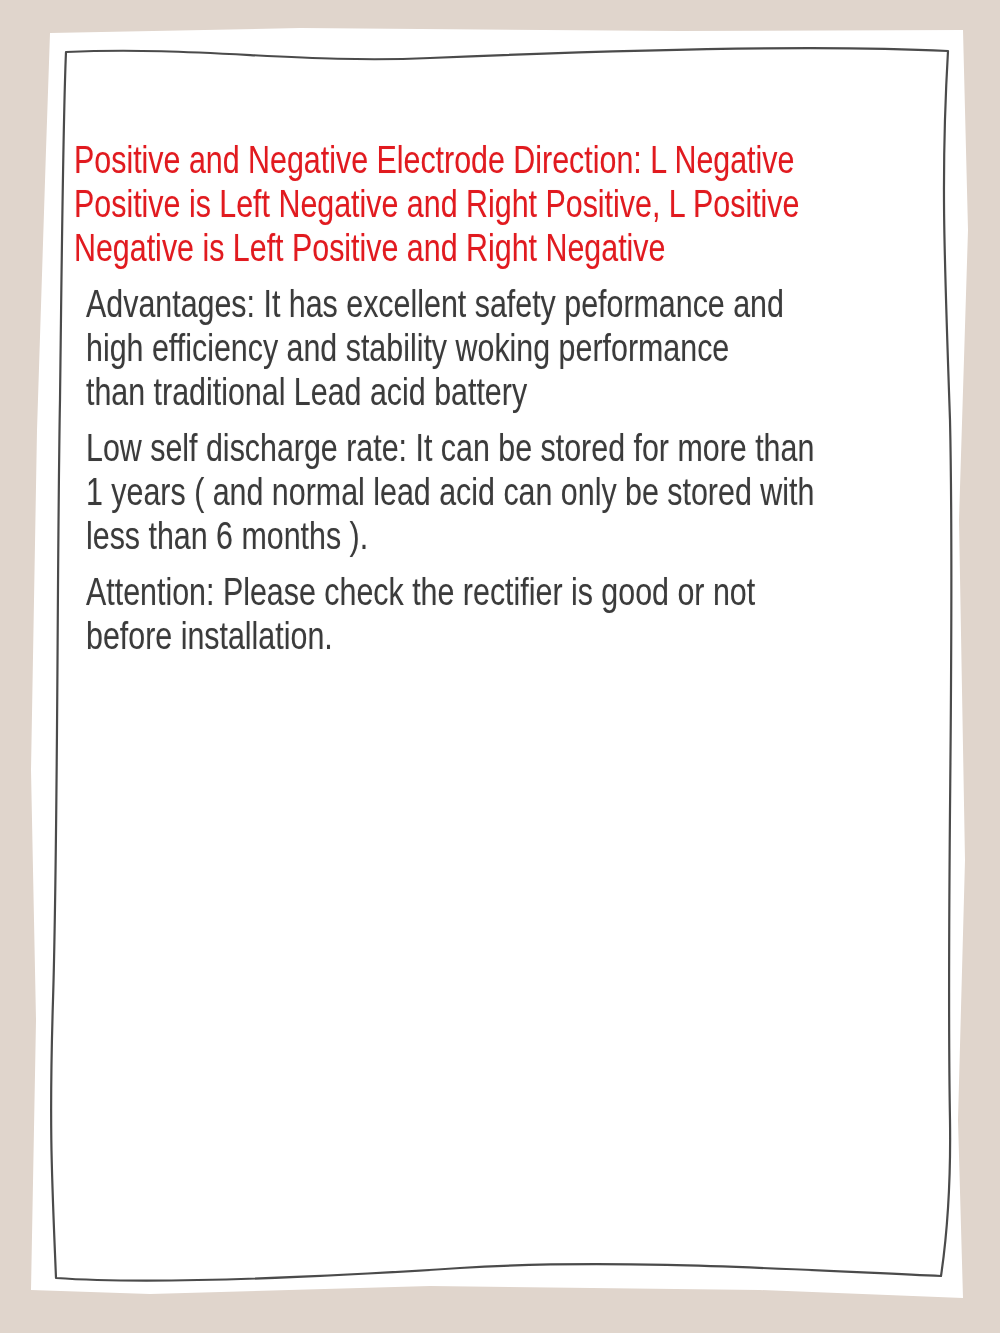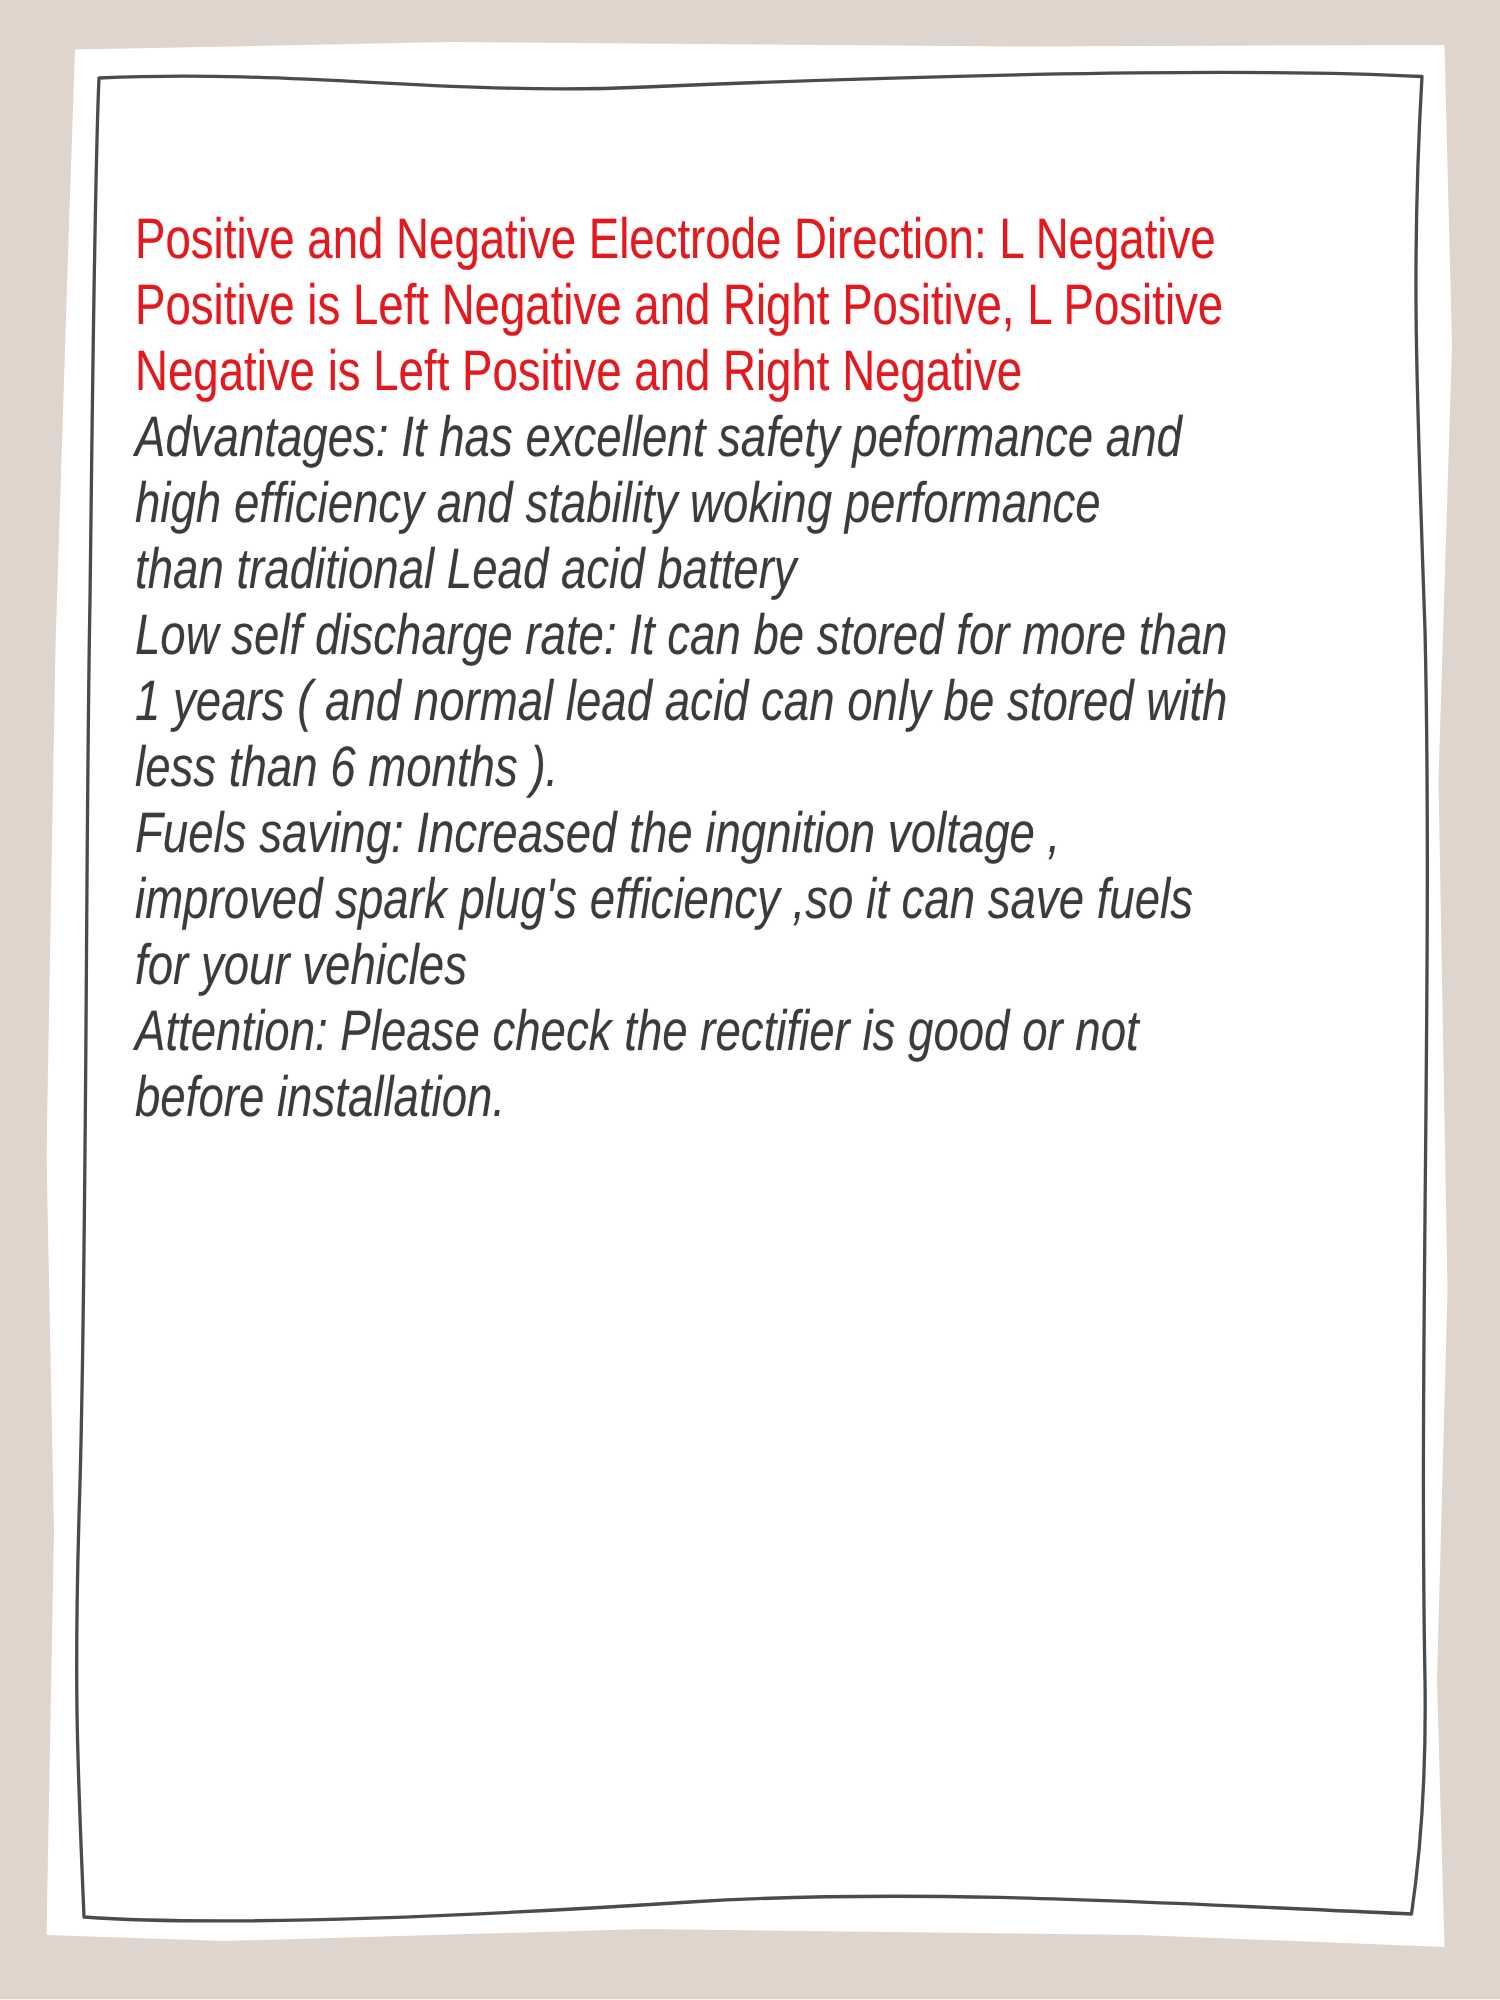--- a/index.html
+++ b/index.html
@@ -37,40 +37,40 @@
   }
   .frame-svg path {
     fill: none;
     stroke: var(--frame, #4b4b4b);
     stroke-width: 2.2;
     stroke-linecap: round;
     stroke-linejoin: round;
   }
   .text-block {
     position: absolute;
-    left: 90px;
+    left: 74px;
     top: 138px;
     width: 880px;
     color: var(--body, #3b3b3b);
   }
   .line {
     display: block;
     white-space: nowrap;
     font-size: 38px;
     line-height: 44px;
     height: 44px;
     transform: scaleX(0.80);
     transform-origin: 0 50%;
     text-shadow: 0 0 1px rgba(60,60,60,0.25);
   }
   .heading .line {
     color: var(--accent, #e11a1f);
     text-shadow: 0 0 1px rgba(225,26,31,0.25);
   }
-  .paragraph { margin: 0; font-style: italic; }
+  .paragraph { margin: 12px; }
 </style>
 </head>
 <body>
 
 <div class="scene">
   <div class="paper"></div>
 
   <svg class="frame-svg" viewBox="0 0 1000 1333" aria-hidden="true">
     <path d="
       M 66 52
@@ -98,23 +98,18 @@
           <div class="line">Advantages: It has excellent safety peformance and</div>
           <div class="line">high efficiency and stability woking performance</div>
           <div class="line">than traditional Lead acid battery</div>
         </div>
         <div class="paragraph">
           <div class="line">Low self discharge rate: It can be stored for more than</div>
           <div class="line">1 years ( and normal lead acid can only be stored with</div>
           <div class="line">less than 6 months ).</div>
         </div>
         <div class="paragraph">
-          <div class="line">Fuels saving: Increased the ingnition voltage ,</div>
-          <div class="line">improved spark plug's efficiency ,so it can save fuels</div>
-          <div class="line">for your vehicles</div>
-        </div>
-        <div class="paragraph">
           <div class="line">Attention: Please check the rectifier is good or not</div>
           <div class="line">before installation.</div>
         </div>
       </div>
   </div>
 </div>
 
 </body></html>

